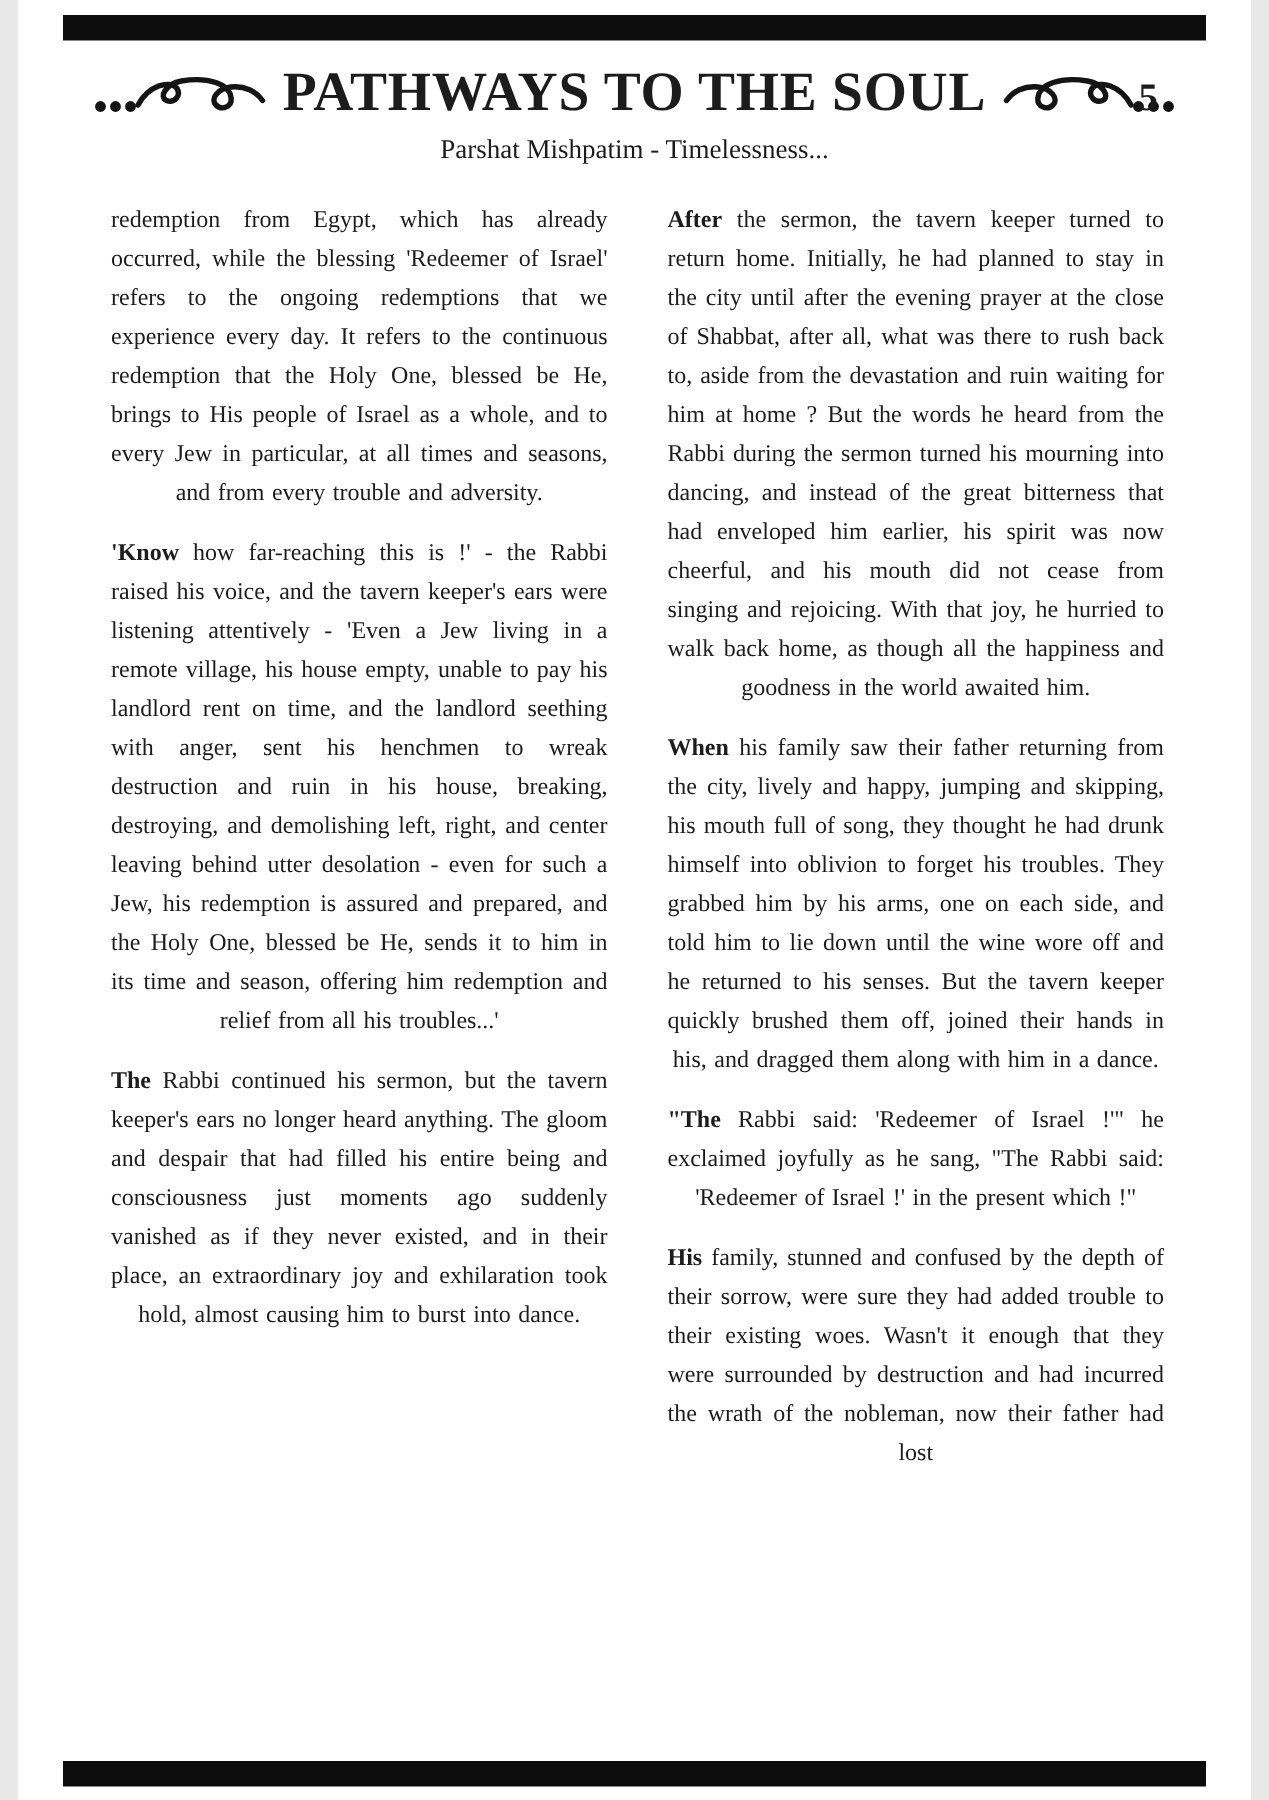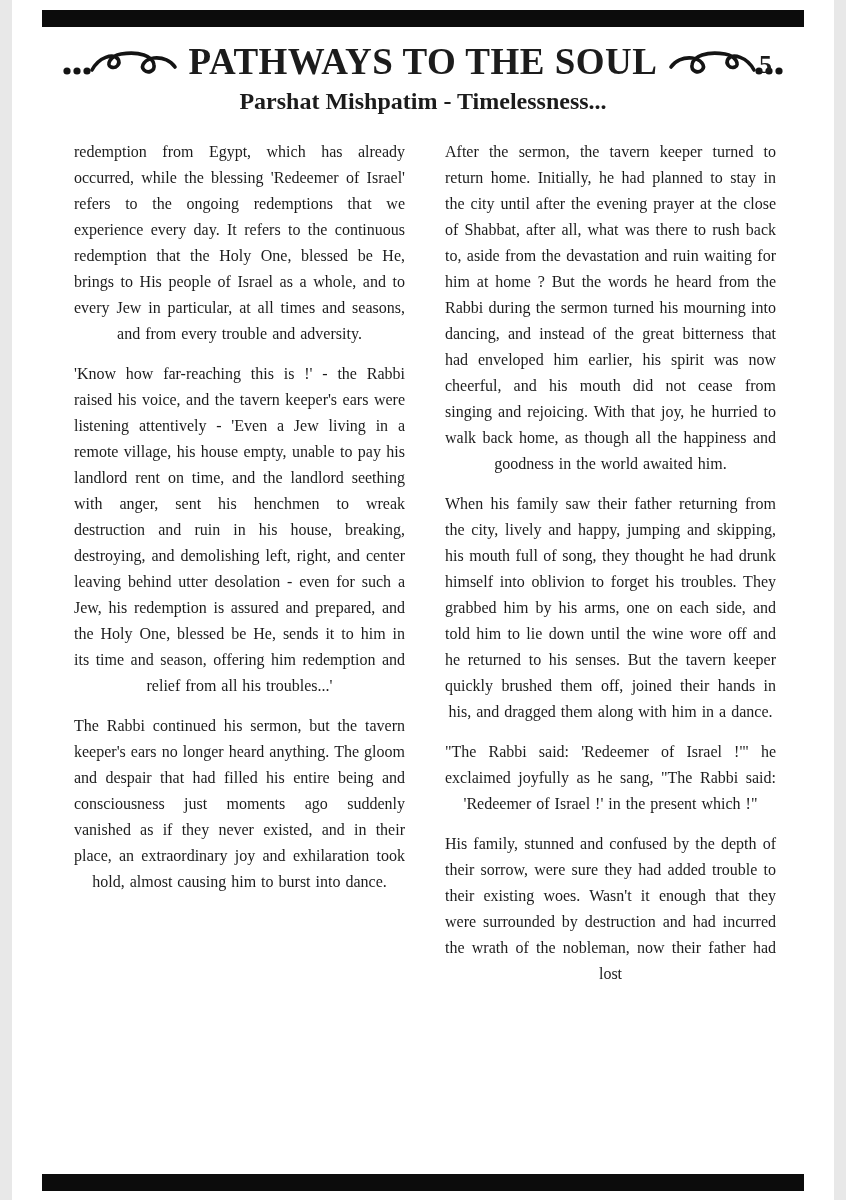--- a/index.html
+++ b/index.html
@@ -49,43 +49,43 @@
   .ornament.flip { transform: scaleX(-1); }
   .page-number {
     position: absolute;
     top: 8px;
     right: 62px;
     font-size: 26px;
     font-weight: bold;
   }
   .subtitle {
     text-align: center;
-    font-size: 24px;
-    font-weight: bold;
+    font-size: 18px;
+    font-weight: normal;
     margin-top: 4px;
   }
 
   .columns {
     display: flex;
     gap: 40px;
     margin: 24px 58px 0 62px;
   }
   .column {
     flex: 1 1 0;
     min-width: 0;
   }
   .column p {
     margin: 0 0 14px 0;
     font-size: 16px;
     line-height: 26px;
     text-align: justify;
     text-align-last: center;
     word-spacing: 1px;
   }
-  .column p b { font-weight: normal; }
+  .column p b { font-weight: bold; }
 </style>
 </head>
 <body>
 
 <div class="page">
 
   <div class="rule rule-top"></div>
 
   <div class="header">
     <span class="title-row">

